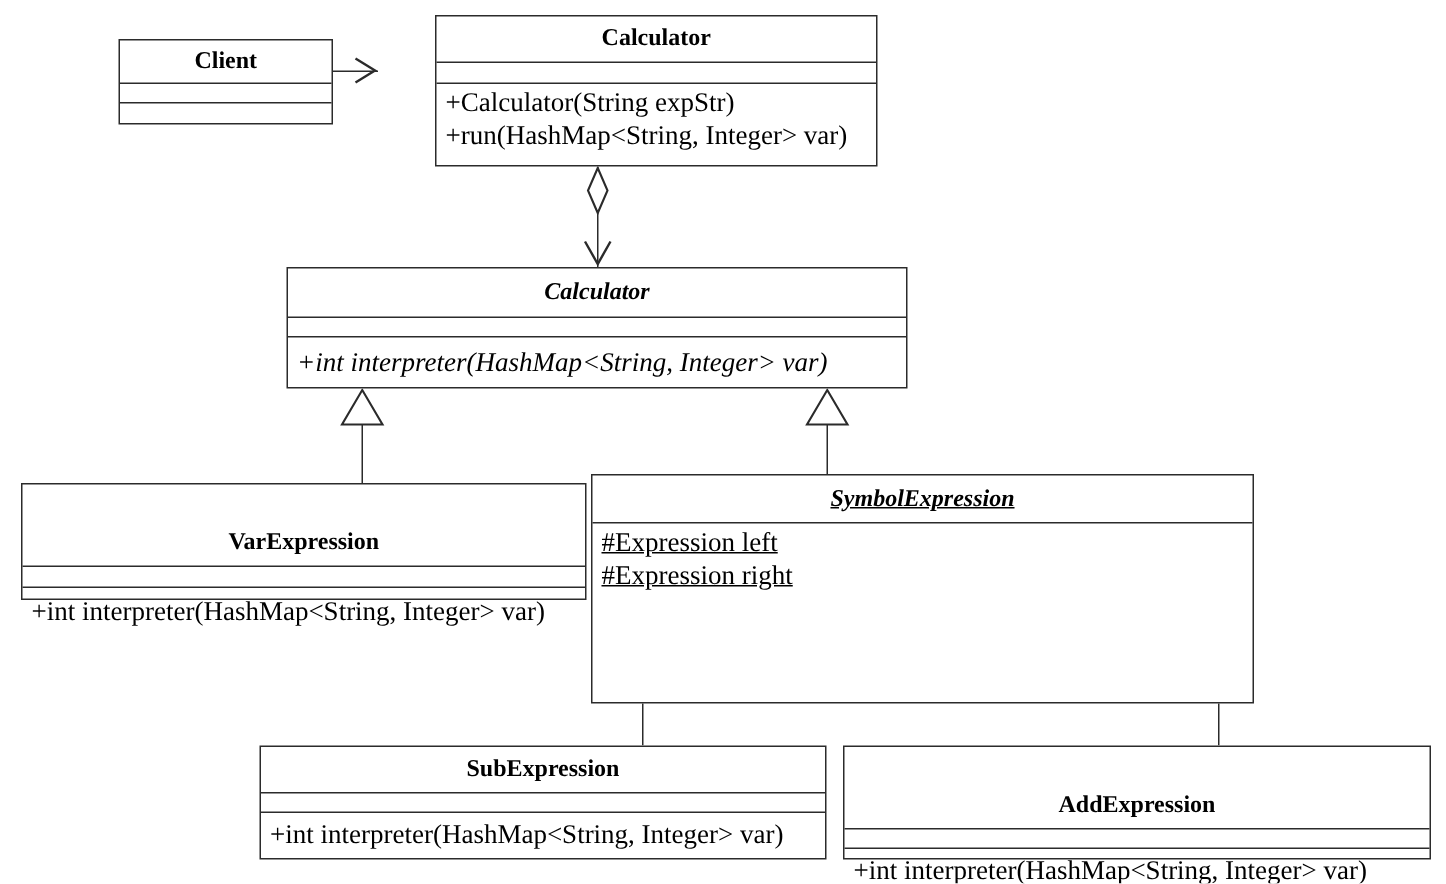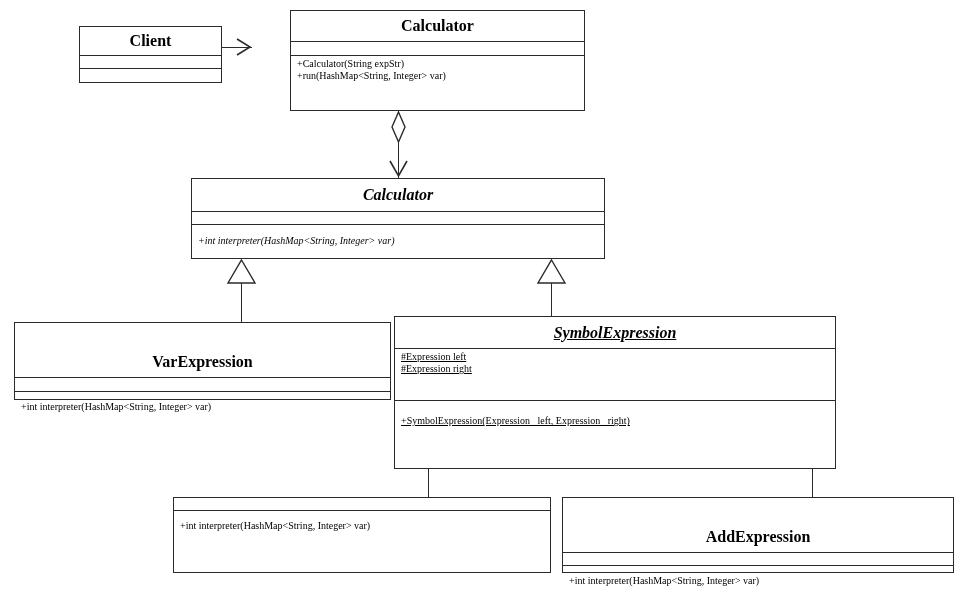--- a/index.html
+++ b/index.html
@@ -37,21 +37,21 @@
     line-height: 1.1;
     display: flex;
     align-items: center;
     justify-content: center;
   }
   .cls-name.abstract {
     font-style: italic;
   }
   .members {
     padding: 2px 4px 2px 6px;
-    font-size: 10px;
+    font-size: 18px;
     line-height: 1.22;
     white-space: nowrap;
   }
   .members.abstract {
     font-style: italic;
   }
   .members.empty {
     padding: 0;
   }
   .edge-line {
@@ -155,26 +155,26 @@
   </div>
 
   <div class="uml-class" style="left:394px; top:316px; width:442px; height:153px;text-decoration:underline;">
     <div class="compartment cls-name abstract" style="height:32px;">
       <span>SymbolExpression</span>
     </div>
     <div class="compartment members" style="height:52px;">
       <div>#Expression left</div>
       <div>#Expression right</div>
     </div>
-    <div class="compartment members" style="height:41px; display:flex; align-items:center;">
-      <span>+SymbolExpression(Expression _left, Expression _right)</span>
-    </div>
   </div>
 
   <div class="uml-class" style="left:173px; top:497px; width:378px; height:76px;">
+    <div class="compartment cls-name" style="height:31px;">
+      <span>SubExpression</span>
+    </div>
     <div class="compartment members empty" style="height:13px;">
       <span></span>
     </div>
     <div class="compartment members" style="height:30px; display:flex; align-items:center;">
       <span>+int interpreter(HashMap&lt;String, Integer&gt; var)</span>
     </div>
   </div>
 
   <div class="uml-class" style="left:562px; top:497px; width:392px; height:76px;">
     <div class="compartment cls-name" style="height:31px;margin-top:24px;">

